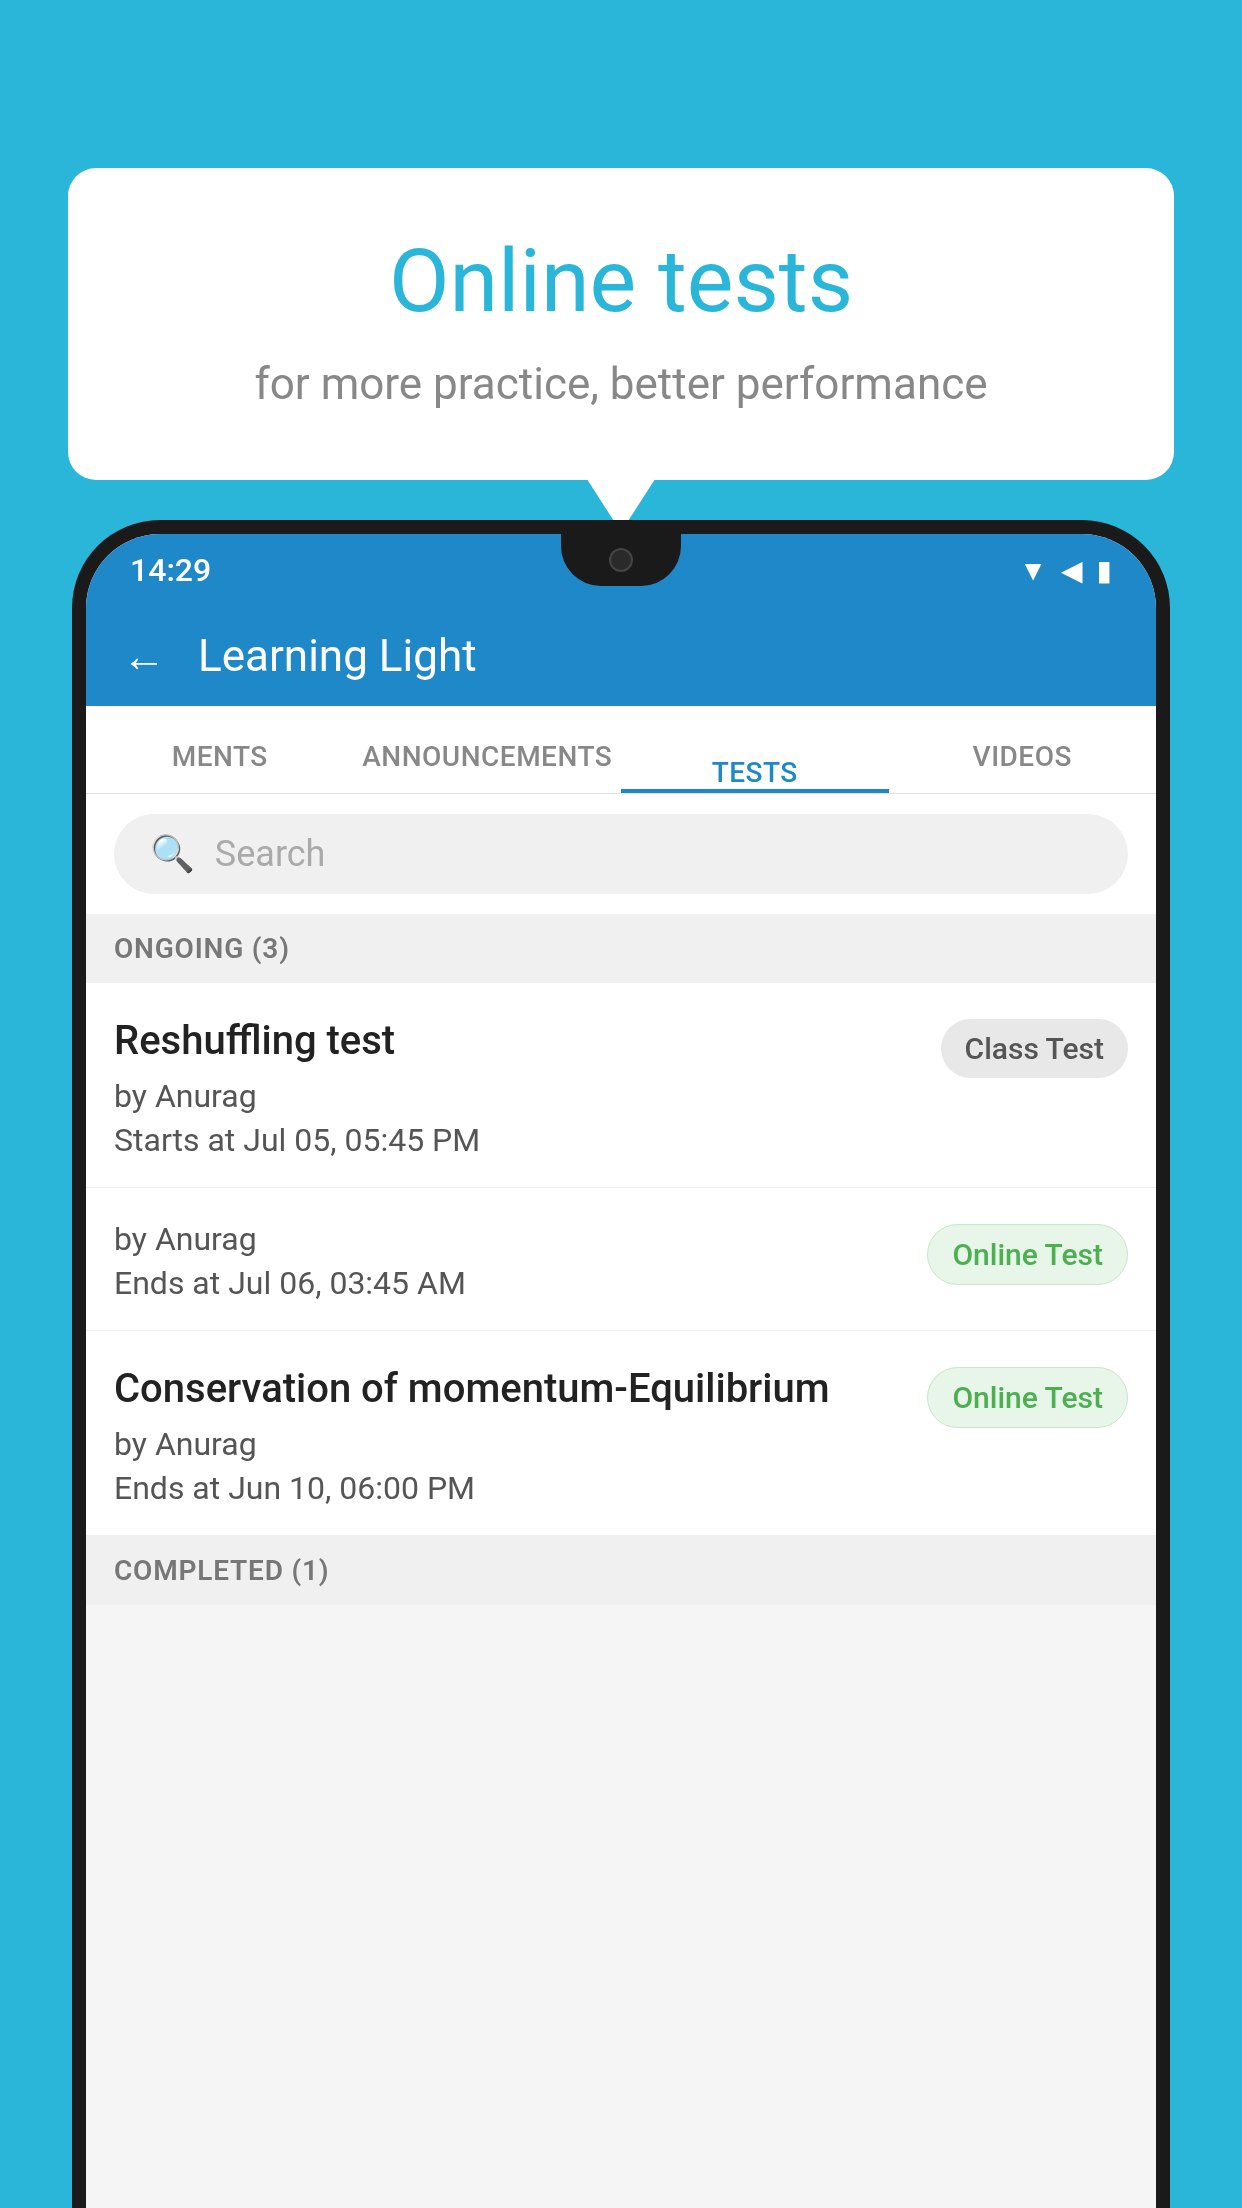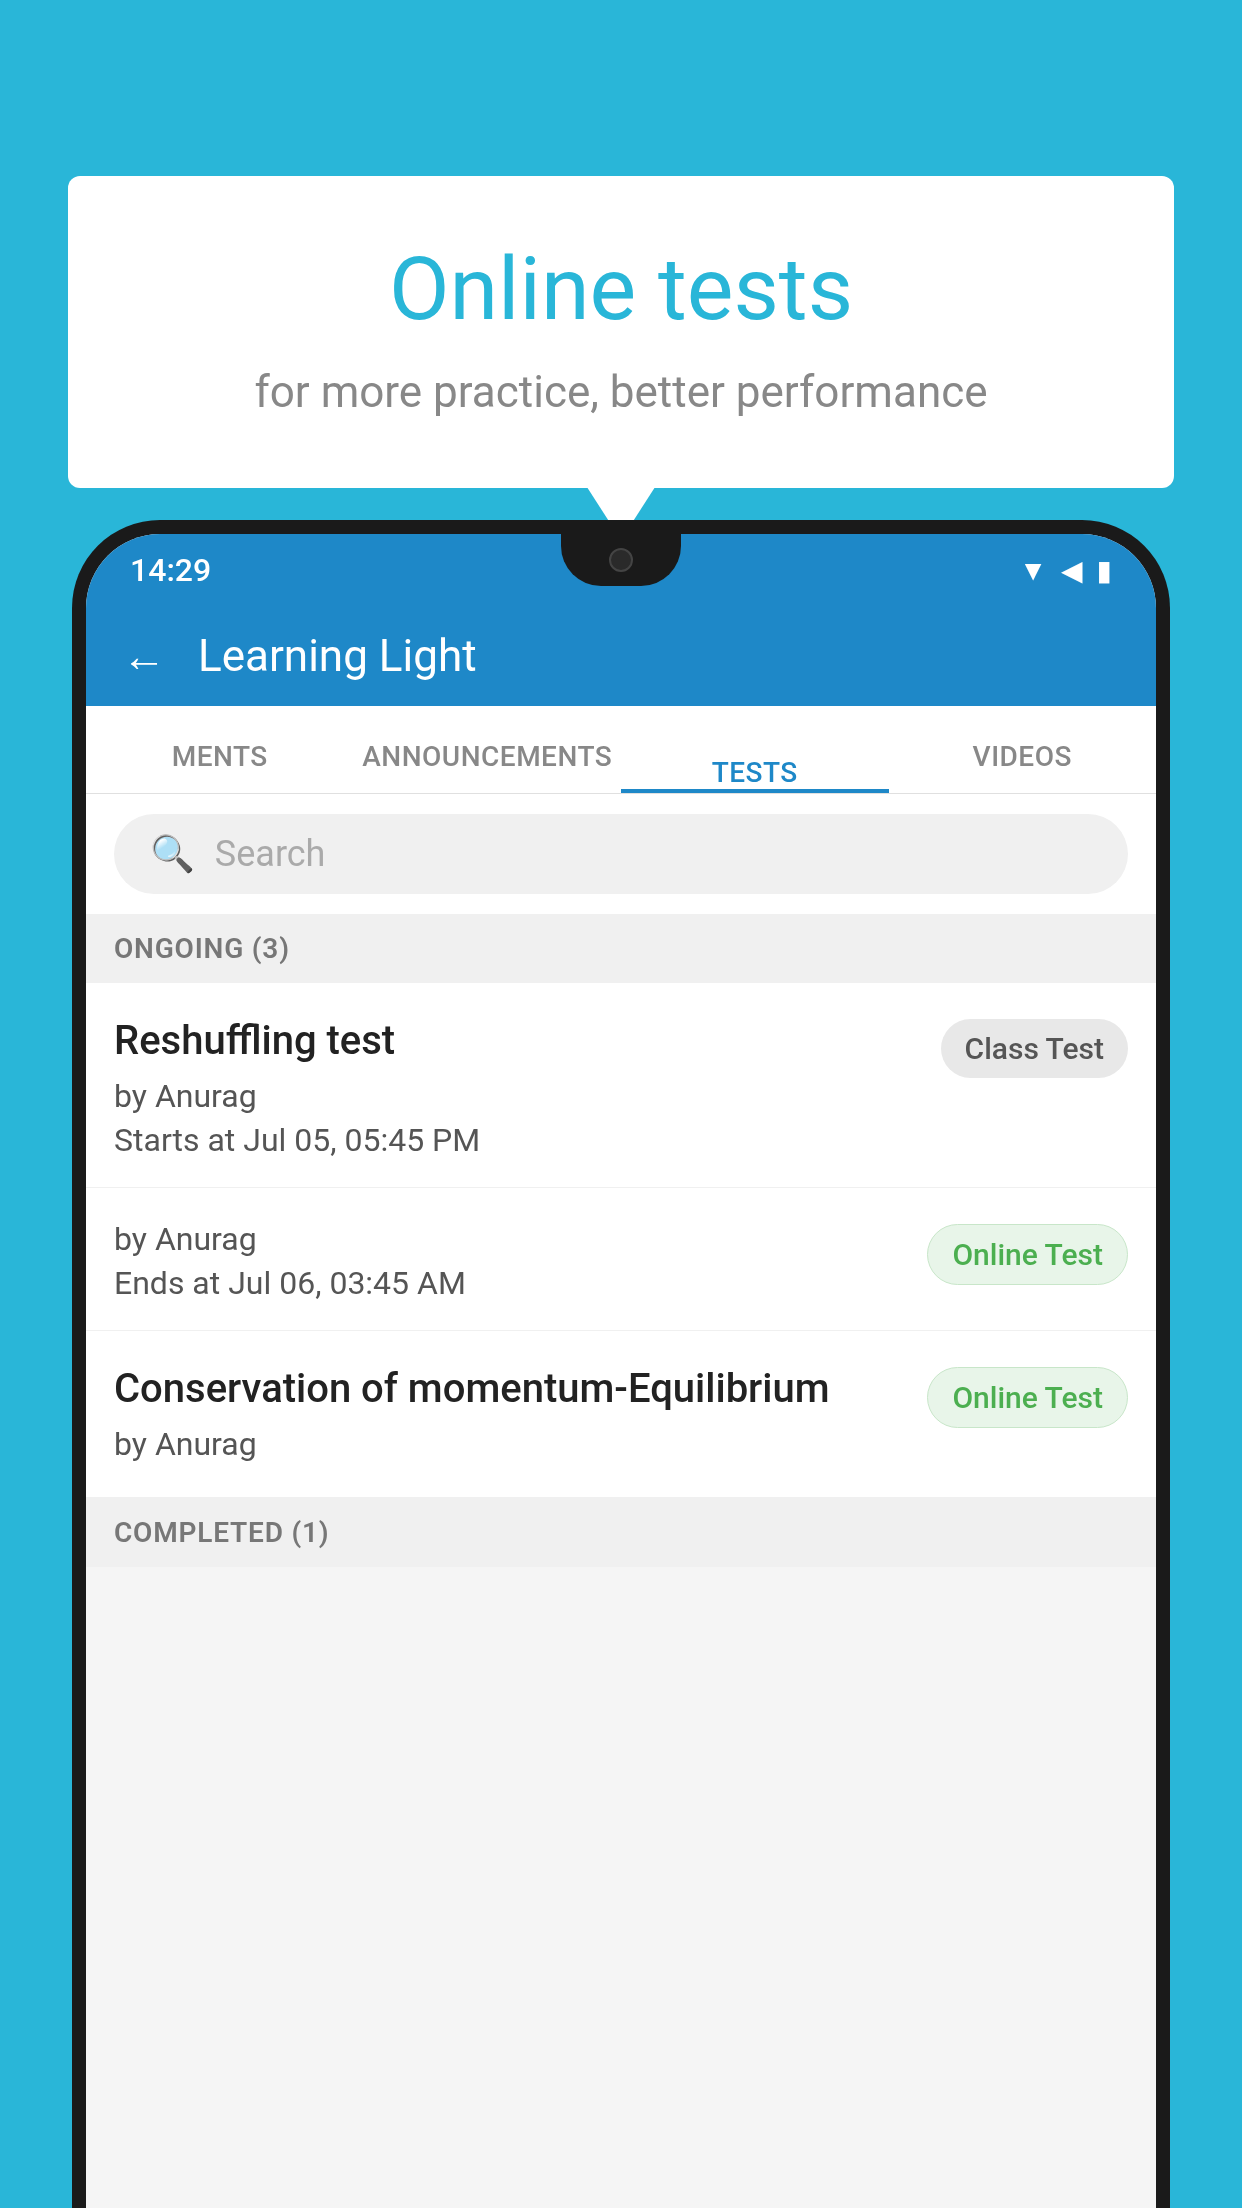--- a/index.html
+++ b/index.html
@@ -8,25 +8,25 @@
       height: 2208px;
       background-color: #29b6d8;
       font-family: 'Roboto', Arial, sans-serif;
       overflow: hidden;
       position: relative;
     }
 
     
     .speech-bubble {
       position: absolute;
-      top: 176px;
+      top: 168px;
       left: 68px;
       right: 68px;
       background: white;
-      border-radius: 12px;
+      border-radius: 28px;
       padding: 60px 60px 70px;
       text-align: center;
     }
     .speech-bubble::after {
       content: '';
       position: absolute;
       bottom: -52px;
       left: 50%;
       transform: translateX(-50%);
       width: 0;
@@ -325,20 +325,21 @@
           <div class="test-author">by Anurag</div>
           <div class="test-time">Ends at  Jul 06, 03:45 AM</div>
         </div>
         <span class="test-badge badge-online">Online Test</span>
       </div>
 
       <div class="test-item">
         <div class="test-info">
           <div class="test-name">Conservation of momentum-Equilibrium</div>
           <div class="test-author">by Anurag</div>
+          <div class="test-time">Ends at  Jun 10, 06:00 PM</div>
         </div>
         <span class="test-badge badge-online">Online Test</span>
       </div>
 
     </div>
 
     <div class="completed-header">COMPLETED (1)</div>
 
   </div>
 </div>

